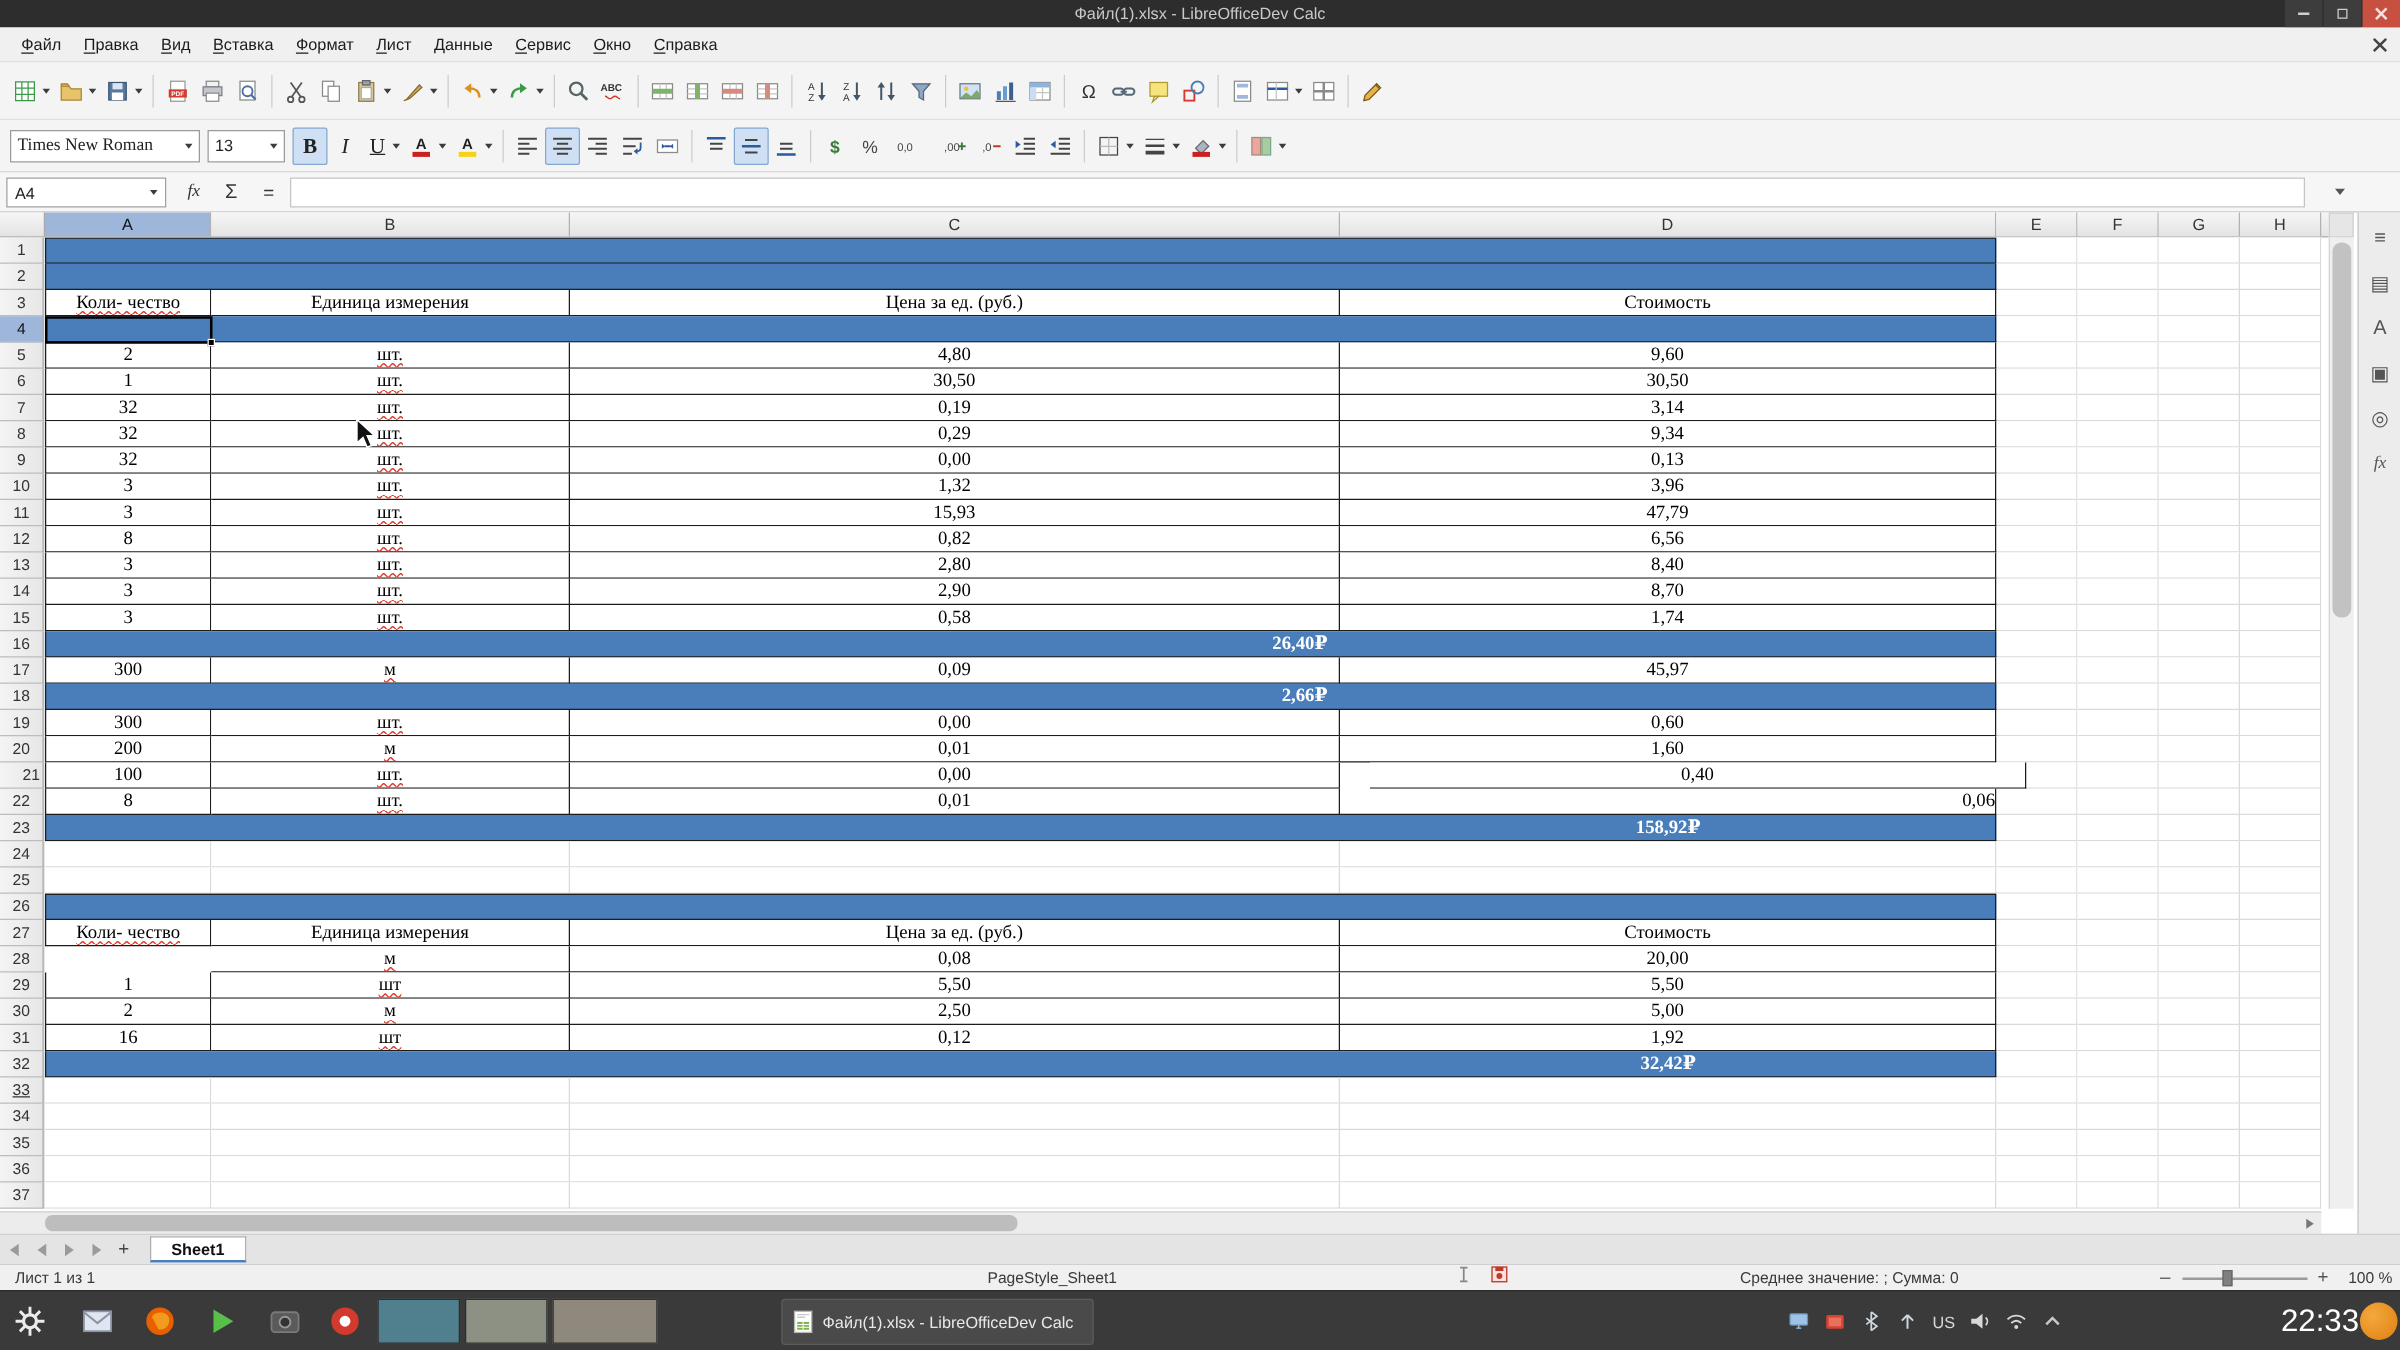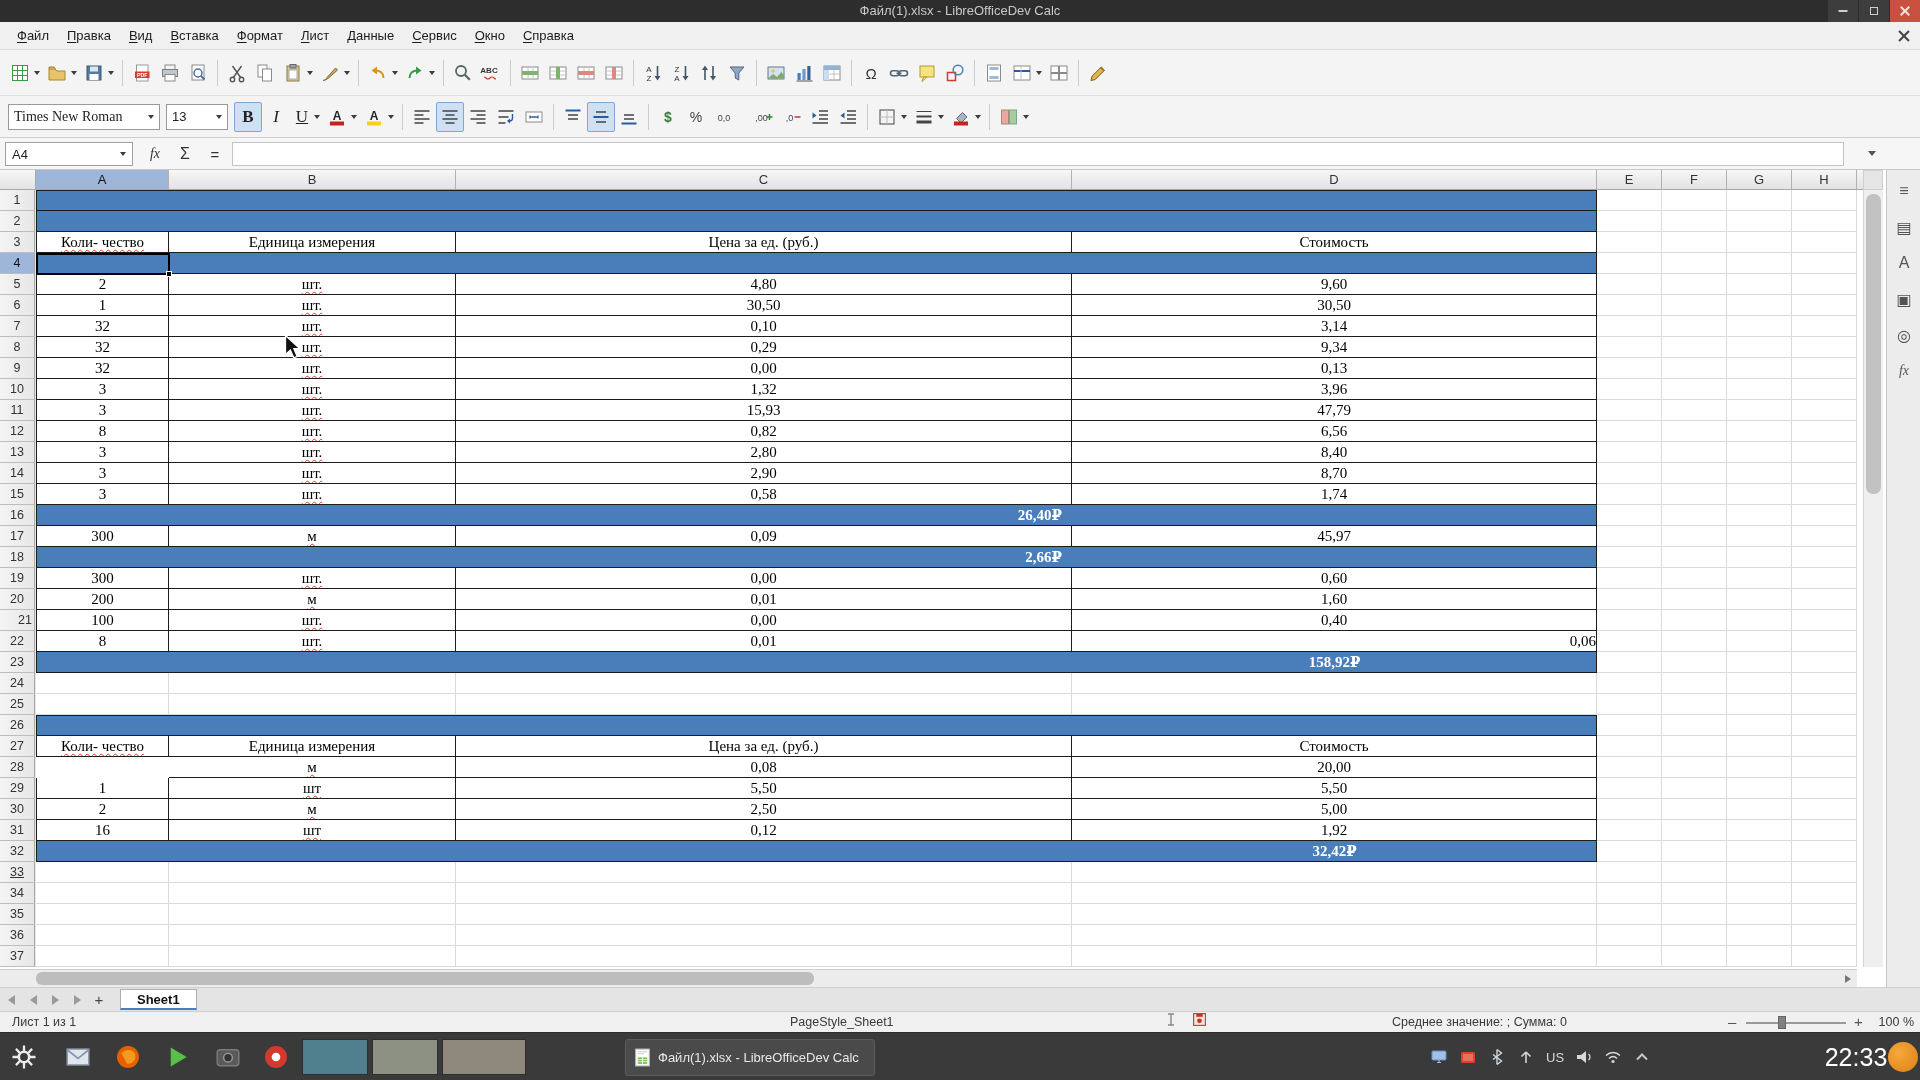--- a/index.html
+++ b/index.html
@@ -749,21 +749,21 @@
       <div class="gcell tcell first" style="left: 0px; top: 105px; width: 133px;">1</div>
       <div class="gcell tcell" style="left: 133px; top: 105px; width: 287px;"><span class="sq">шт.</span></div>
       <div class="gcell tcell" style="left: 420px; top: 105px; width: 616px;">30,50</div>
       <div class="gcell tcell" style="left: 1036px; top: 105px; width: 525px;">30,50</div>
       <div class="gcell" style="left: 1561px; top: 126px; width: 65px;"></div>
       <div class="gcell" style="left: 1626px; top: 126px; width: 65px;"></div>
       <div class="gcell" style="left: 1691px; top: 126px; width: 65px;"></div>
       <div class="gcell" style="left: 1756px; top: 126px; width: 65px;"></div>
       <div class="gcell tcell first" style="left: 0px; top: 126px; width: 133px;">32</div>
       <div class="gcell tcell" style="left: 133px; top: 126px; width: 287px;"><span class="sq">шт.</span></div>
-      <div class="gcell tcell" style="left: 420px; top: 126px; width: 616px;">0,10</div>
+      <div class="gcell tcell" style="left: 420px; top: 126px; width: 616px;">0,19</div>
       <div class="gcell tcell" style="left: 1036px; top: 126px; width: 525px;">3,14</div>
       <div class="gcell" style="left: 1561px; top: 147px; width: 65px;"></div>
       <div class="gcell" style="left: 1626px; top: 147px; width: 65px;"></div>
       <div class="gcell" style="left: 1691px; top: 147px; width: 65px;"></div>
       <div class="gcell" style="left: 1756px; top: 147px; width: 65px;"></div>
       <div class="gcell tcell first" style="left: 0px; top: 147px; width: 133px;">32</div>
       <div class="gcell tcell" style="left: 133px; top: 147px; width: 287px;"><span class="sq">шт.</span></div>
       <div class="gcell tcell" style="left: 420px; top: 147px; width: 616px;">0,29</div>
       <div class="gcell tcell" style="left: 1036px; top: 147px; width: 525px;">9,34</div>
       <div class="gcell" style="left: 1561px; top: 168px; width: 65px;"></div>
@@ -858,21 +858,21 @@
       <div class="gcell tcell" style="left: 133px; top: 399px; width: 287px;"><span class="sq">м</span></div>
       <div class="gcell tcell" style="left: 420px; top: 399px; width: 616px;">0,01</div>
       <div class="gcell tcell" style="left: 1036px; top: 399px; width: 525px;">1,60</div>
       <div class="gcell" style="left: 1561px; top: 420px; width: 65px;"></div>
       <div class="gcell" style="left: 1626px; top: 420px; width: 65px;"></div>
       <div class="gcell" style="left: 1691px; top: 420px; width: 65px;"></div>
       <div class="gcell" style="left: 1756px; top: 420px; width: 65px;"></div>
       <div class="gcell tcell first" style="left: 0px; top: 420px; width: 133px;">100</div>
       <div class="gcell tcell" style="left: 133px; top: 420px; width: 287px;"><span class="sq">шт.</span></div>
       <div class="gcell tcell" style="left: 420px; top: 420px; width: 616px;">0,00</div>
-      <div class="gcell tcell" style="left: 1036px; top: 420px; width: 525px;">0,40</div>
+      <div class="gcell tcell" style="left: 1060px; top: 420px; width: 525px;">0,40</div>
       <div class="gcell" style="left: 1561px; top: 441px; width: 65px;"></div>
       <div class="gcell" style="left: 1626px; top: 441px; width: 65px;"></div>
       <div class="gcell" style="left: 1691px; top: 441px; width: 65px;"></div>
       <div class="gcell" style="left: 1756px; top: 441px; width: 65px;"></div>
       <div class="gcell tcell first" style="left: 0px; top: 441px; width: 133px;">8</div>
       <div class="gcell tcell" style="left: 133px; top: 441px; width: 287px;"><span class="sq">шт.</span></div>
       <div class="gcell tcell" style="left: 420px; top: 441px; width: 616px;">0,01</div>
       <div class="gcell tcell" style="left: 1036px; top: 441px; width: 525px; text-align: right;">0,06</div>
       <div class="gcell" style="left: 1561px; top: 462px; width: 65px;"></div>
       <div class="gcell" style="left: 1626px; top: 462px; width: 65px;"></div>

